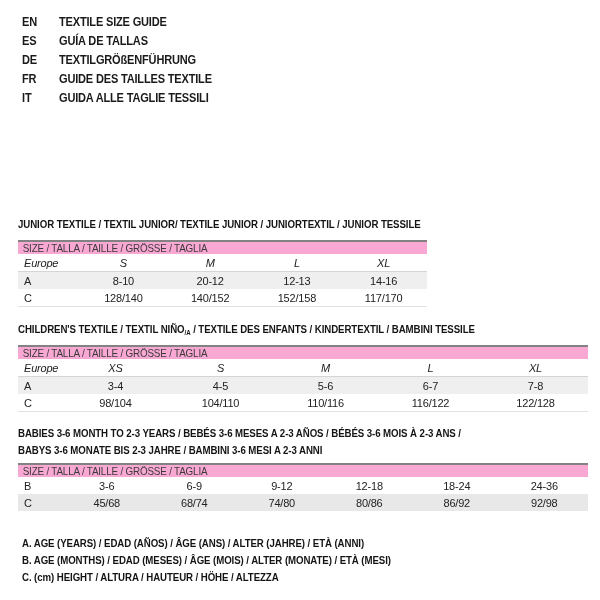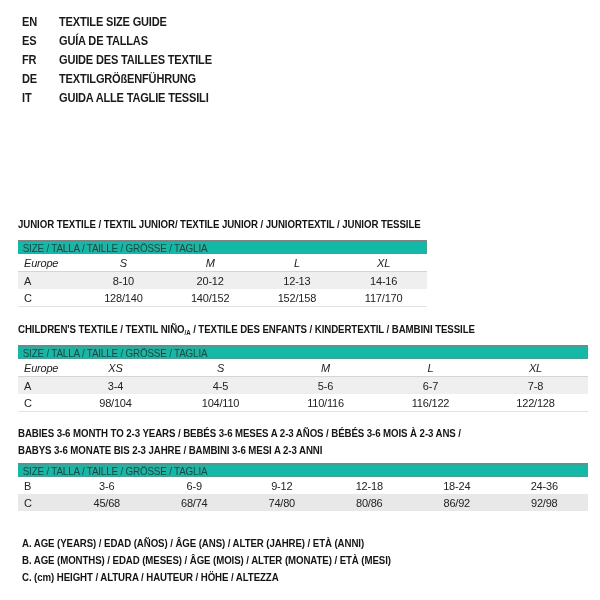--- a/index.html
+++ b/index.html
@@ -21,21 +21,21 @@
   
   .figure{position:absolute;left:440px;top:0;width:160px;height:215px;}
 
   
   .section-title{position:absolute;left:18px;margin:0;font-size:11px;font-weight:bold;
     letter-spacing:-.1px;white-space:nowrap;transform:scaleX(.88);transform-origin:0 50%;
     line-height:15px;color:#141414;}
   .sub{font-size:7px;vertical-align:-2px;}
 
   .tbl{position:absolute;left:18px;}
-  .tbl-bar{height:12px;background:#14b8a6;border-top:2px solid #828282;
+  .tbl-bar{height:12px;background:#f9a8d4;border-top:2px solid #828282;
     display:flex;align-items:center;}
   .tbl-bar span{font-size:10.5px;color:#3a3a3a;padding-left:5px;white-space:nowrap;
     letter-spacing:-.2px;transform:scaleX(.94);transform-origin:0 50%;}
   .tbl-row{display:grid;height:17px;align-items:center;font-size:11px;color:#222;}
   .tbl-row > span{text-align:center;letter-spacing:-.2px;}
   .tbl-row > .rlabel{text-align:left;padding-left:6px;}
   .cols-4{grid-template-columns:62px repeat(4,1fr);}
   .cols-5{grid-template-columns:45px repeat(5,1fr);}
   .cols-6{grid-template-columns:45px repeat(6,1fr);}
   .row-head{border-bottom:1px solid #d5d5d5;font-style:italic;}
@@ -60,26 +60,26 @@
   <div class="languages">
     <div class="lang-row">
       <span class="lang-code">EN</span>
       <span class="lang-label">TEXTILE SIZE GUIDE</span>
     </div>
     <div class="lang-row">
       <span class="lang-code">ES</span>
       <span class="lang-label">GUÍA DE TALLAS</span>
     </div>
     <div class="lang-row">
+      <span class="lang-code">DE</span>
+      <span class="lang-label">TEXTILGRÖßENFÜHRUNG</span>
+    </div>
+    <div class="lang-row">
       <span class="lang-code">FR</span>
       <span class="lang-label">GUIDE DES TAILLES TEXTILE</span>
-    </div>
-    <div class="lang-row">
-      <span class="lang-code">DE</span>
-      <span class="lang-label">TEXTILGRÖßENFÜHRUNG</span>
     </div>
     <div class="lang-row">
       <span class="lang-code">IT</span>
       <span class="lang-label">GUIDA ALLE TAGLIE TESSILI</span>
     </div>
   </div>
 
   <div class="figure">
     
     

